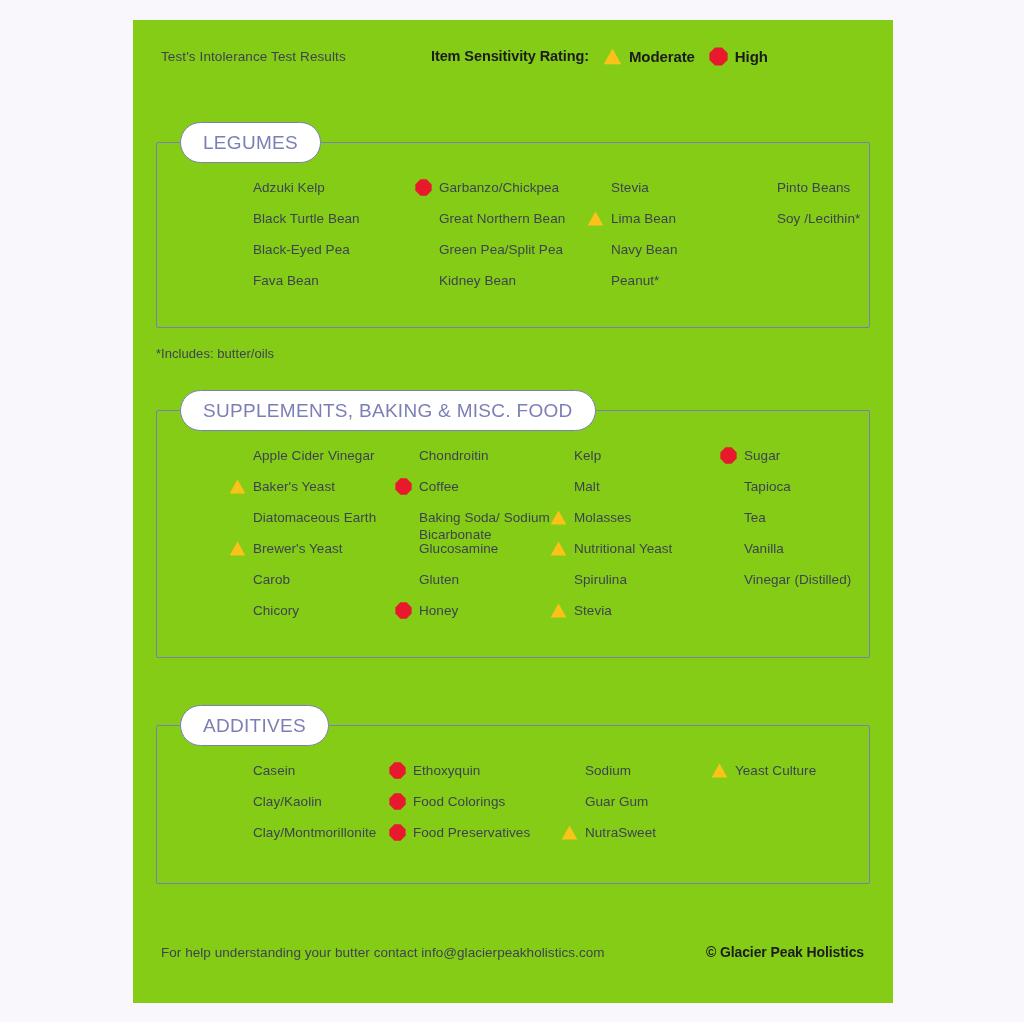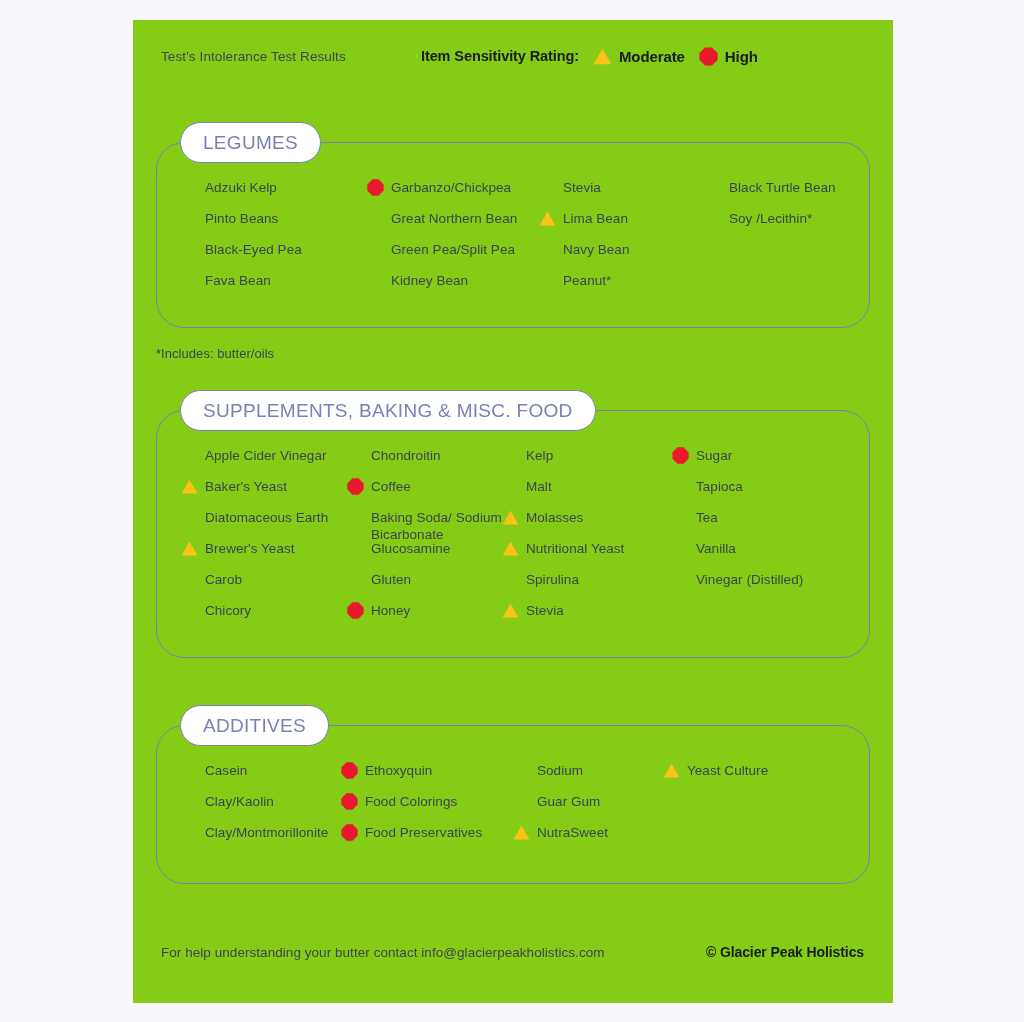--- a/index.html
+++ b/index.html
@@ -35,21 +35,21 @@
     position: absolute;
     left: 28px;
     top: 29px;
     font-size: 13.5px;
     color: #3d4450;
     letter-spacing: .1px;
     white-space: nowrap;
   }
   .legend {
     position: absolute;
-    left: 288px;
+    left: 298px;
     top: 24px;
     display: flex;
     align-items: center;
     height: 24px;
     white-space: nowrap;
   }
   .legend-title {
     font-size: 14.5px;
     font-weight: bold;
     color: #1c1c1c;
@@ -76,23 +76,24 @@
   }
   .marker svg { display: block; }
   .marker.blank { width: 17px; height: 17px; }
 
   
   .section {
     position: absolute;
     left: 23px;
     width: 714px;
     border: 1.6px solid #7b7fb5;
-    border-radius: 28px;
+    border-radius: 2px;
     box-sizing: border-box;
     background: transparent;
+    padding-left: 48px;
   }
   .section-pill {
     position: absolute;
     left: 23px;
     top: -21px;
     height: 41px;
     padding: 0 22px;
     display: flex;
     align-items: center;
     border: 1.6px solid #7b7fb5;
@@ -209,25 +210,25 @@
               </svg>
             </span>
             <span class="cell-label">Garbanzo/Chickpea</span>
           </div>
           <div class="cell">
             <span class="marker blank"></span>
             <span class="cell-label">Stevia</span>
           </div>
           <div class="cell">
             <span class="marker blank"></span>
+            <span class="cell-label">Pinto Beans</span>
+          </div>
+          <div class="cell">
+            <span class="marker blank"></span>
             <span class="cell-label">Black Turtle Bean</span>
-          </div>
-          <div class="cell">
-            <span class="marker blank"></span>
-            <span class="cell-label">Pinto Beans</span>
           </div>
           <div class="cell">
             <span class="marker blank"></span>
             <span class="cell-label">Great Northern Bean</span>
           </div>
           <div class="cell">
             <span class="marker">
               <svg width="17" height="17" viewBox="0 0 19 17">
                 <path d="M9.5 0.8 L18.3 16.3 L0.7 16.3 Z" fill="#fcc21a"></path>
               </svg>

